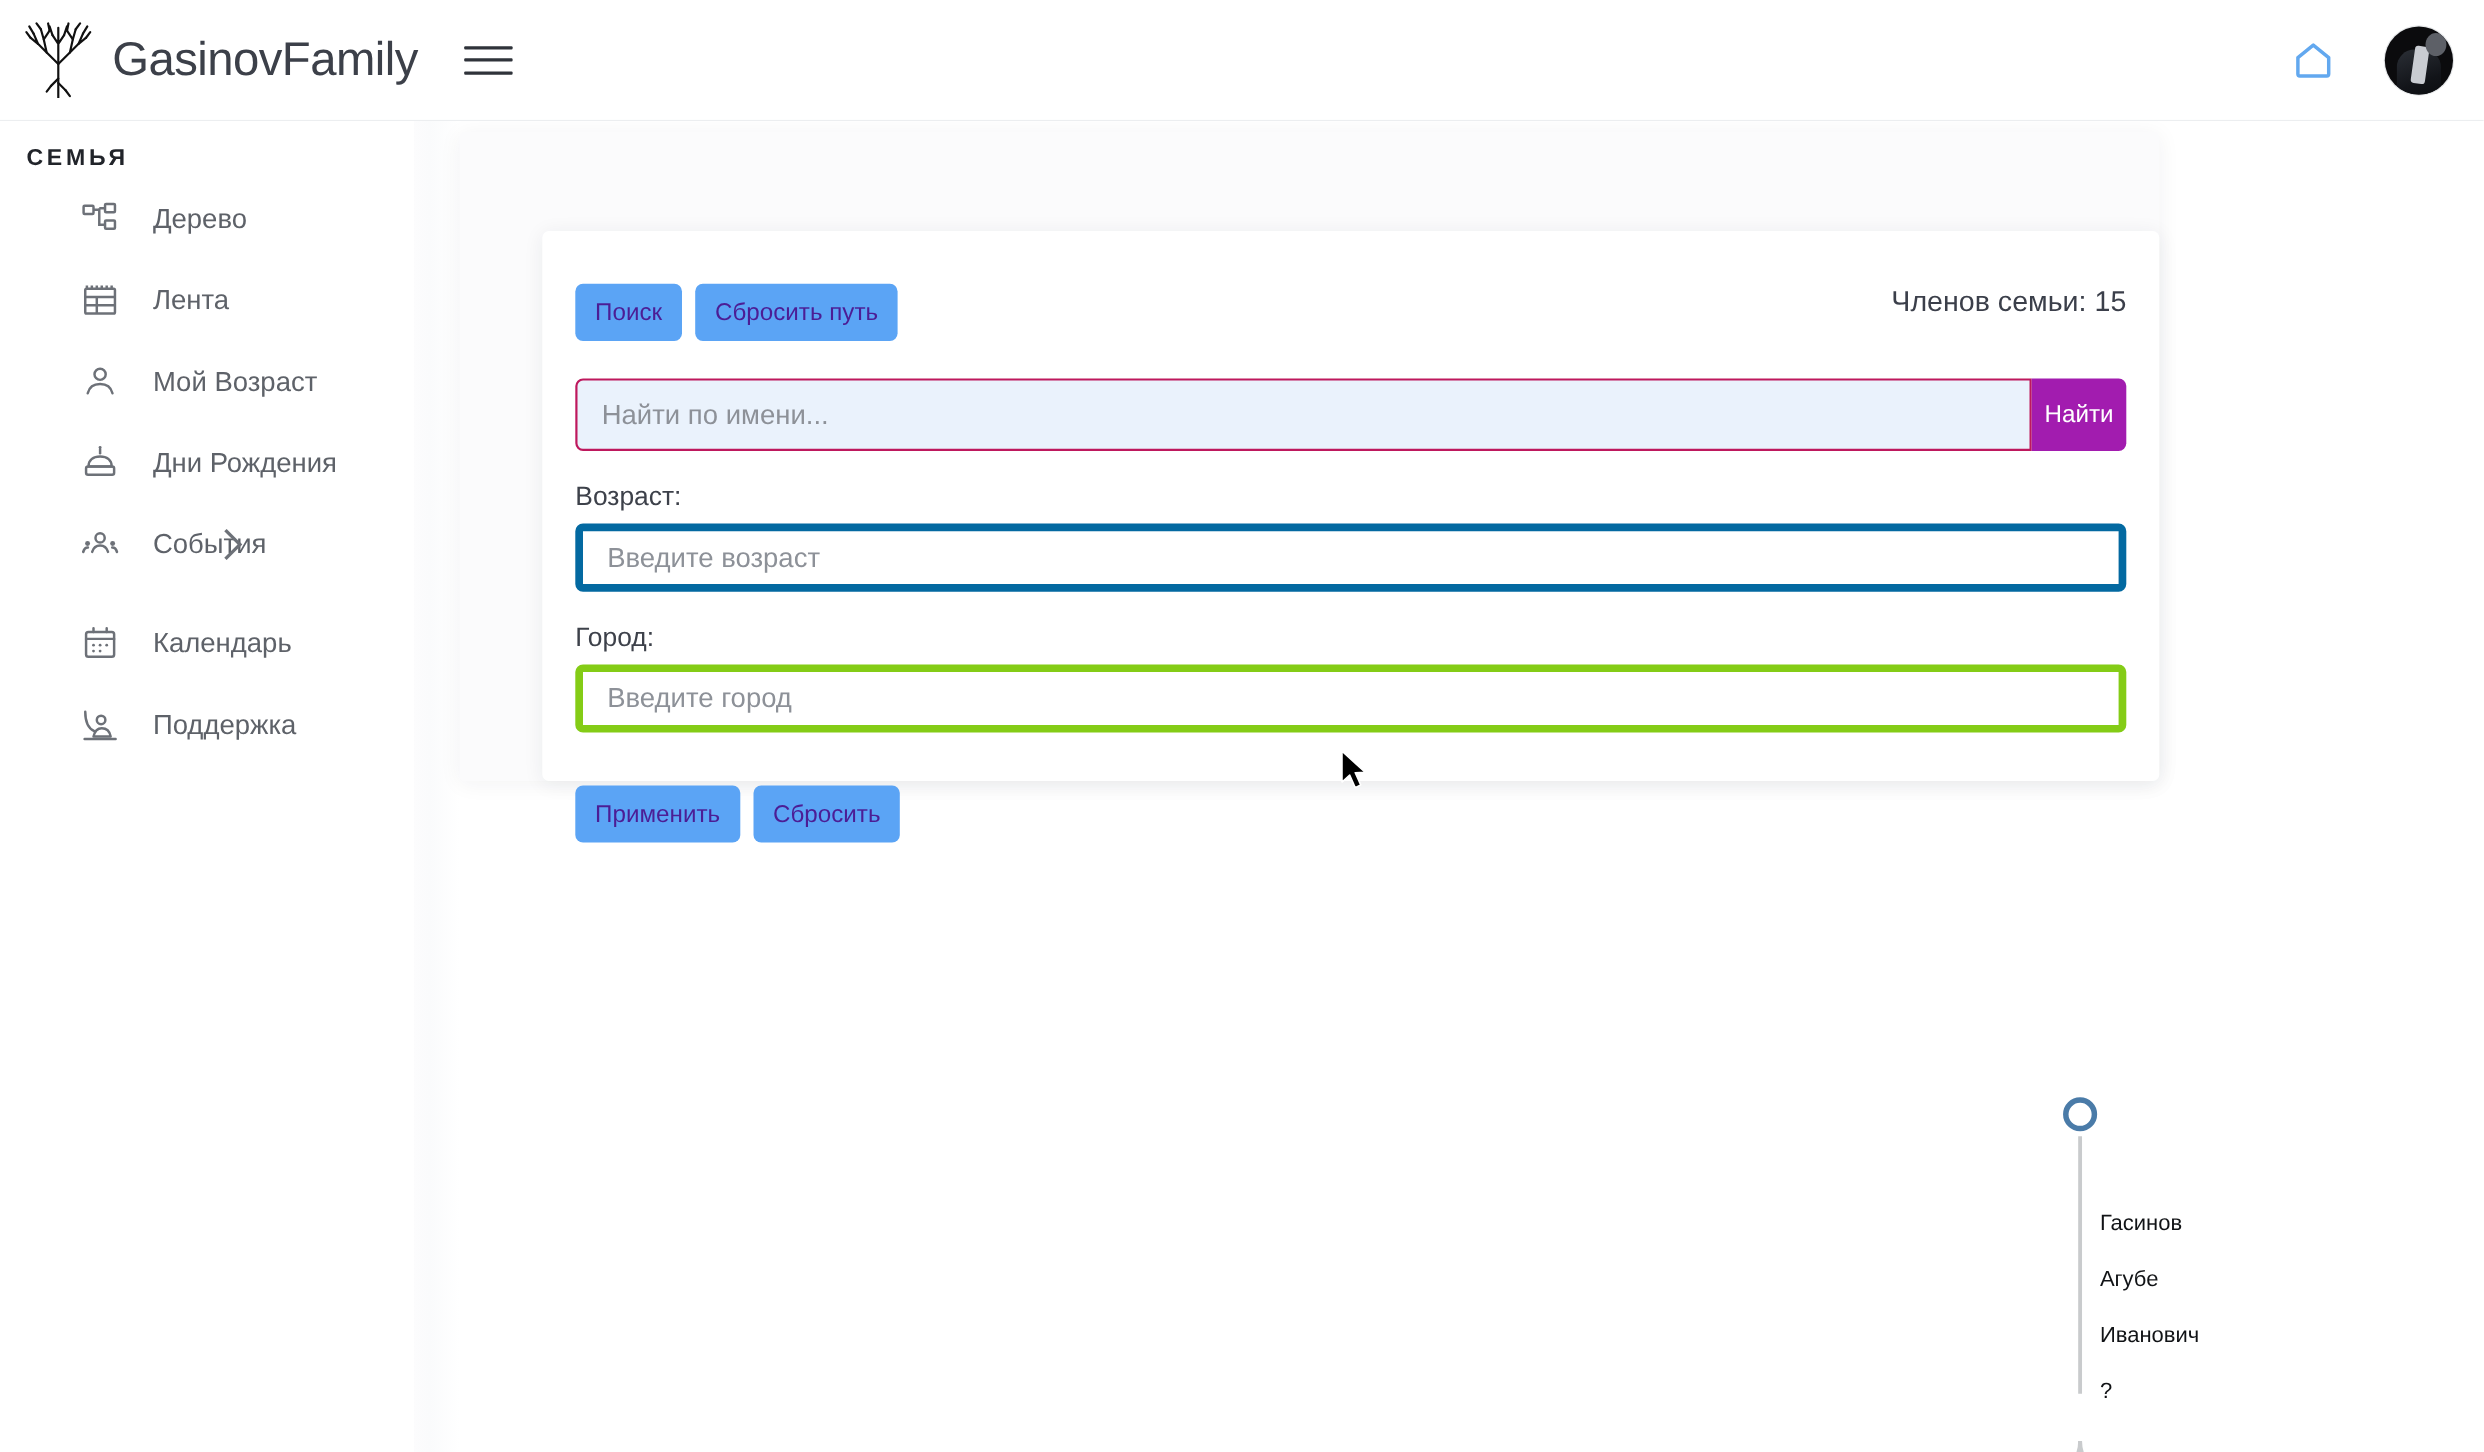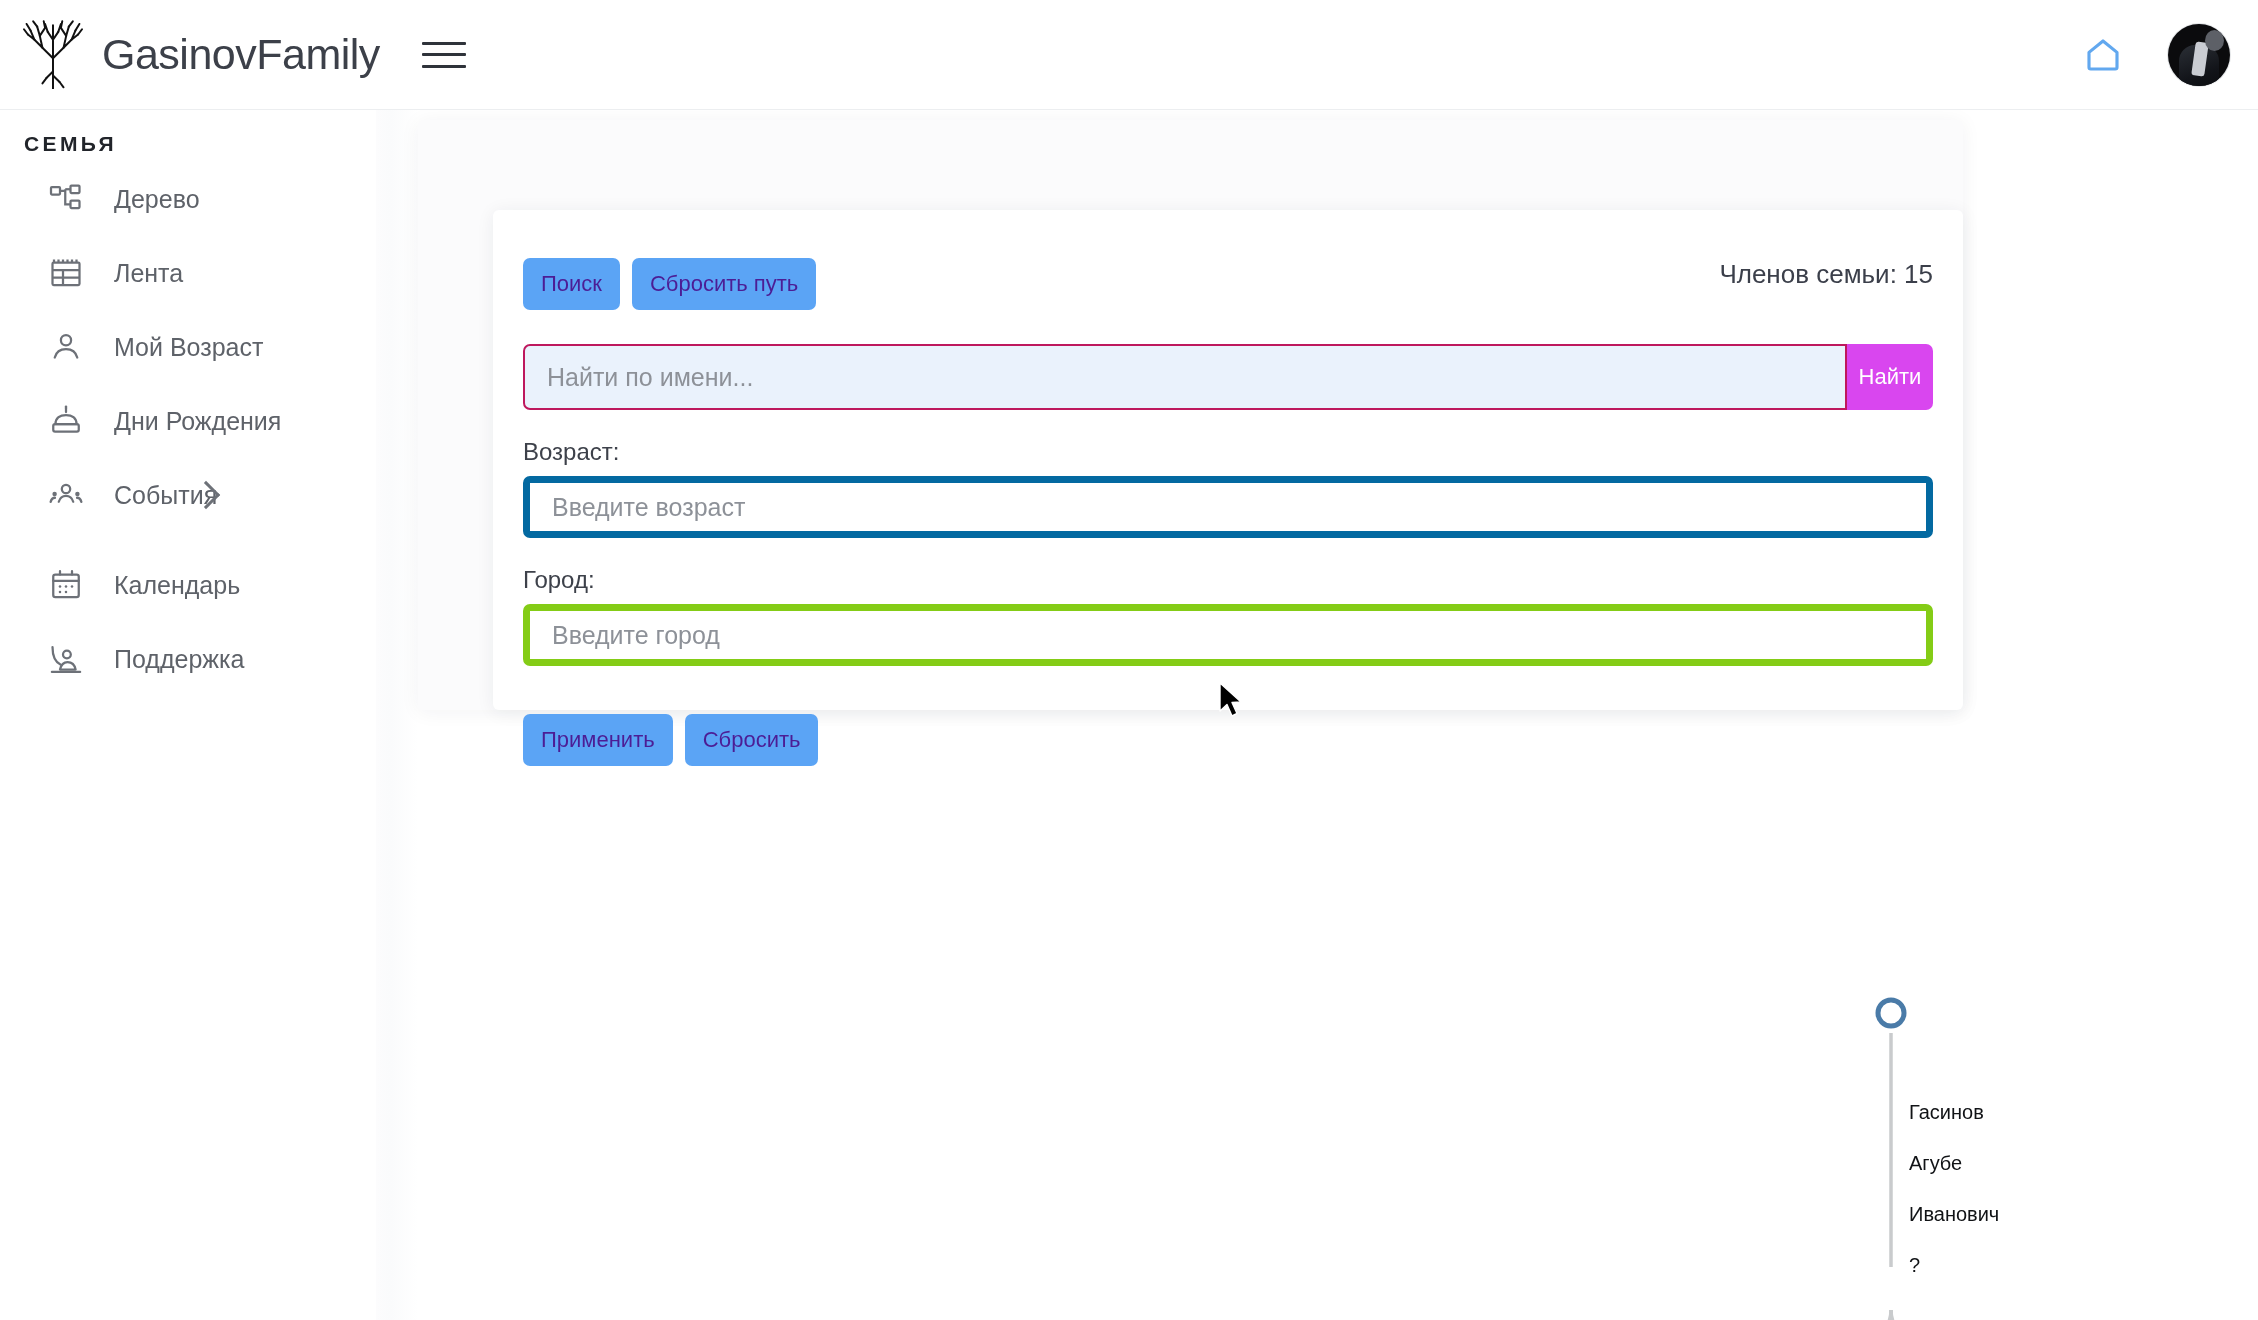--- a/index.html
+++ b/index.html
@@ -59,21 +59,21 @@
   .sidebar {
     position: absolute; top: 110px; left: 0; width: 376px; height: 1210px;
     background: #ffffff; z-index: 30;
   }
   .nav-section-title {
     font-size: 21px; font-weight: 600; letter-spacing: 3.4px;
     color: #21242a; padding: 22px 0 6px 24px; text-transform: uppercase;
   }
   .nav-item {
     display: flex; align-items: center; height: 74px;
-    padding-left: 48px; cursor: pointer; position: relative;
+    padding-left: 48px; cursor: pointer; position: relative; margin-left: 25px;
   }
   .nav-icon {
     width: 36px; height: 36px; flex: 0 0 36px;
     display:flex; align-items:center; justify-content:center;
     color: #6d7178;
   }
   .nav-icon svg { width: 100%; height: 100%; display:block; }
   .nav-label {
     margin-left: 30px; font-size: 25px; color: #5e6269; white-space: nowrap;
   }
@@ -125,21 +125,21 @@
   .search-row { display:flex; margin-top: 34px; }
   .search-input {
     flex: 1; height: 66px; border: 2px solid #be185d;
     background: #eaf2fc; border-radius: 7px 0 0 7px;
     font-size: 25px; color: #4c5059; padding: 0 22px;
     font-family: inherit; outline: none;
   }
   .search-input::placeholder { color: #8d9198; }
   .search-btn {
     width: 86px; height: 66px; border-radius: 0 7px 7px 0;
-    background: #d946ef; color:#fff; border:none; font-size: 22px;
+    background: #a21caf; color:#fff; border:none; font-size: 22px;
     cursor:pointer; font-family: inherit;
   }
   .field-label {
     font-size: 24px; color: #3d414a; margin-top: 28px; margin-bottom: 10px;
   }
   .field-input {
     width: 100%; height: 62px; border-radius: 7px; padding: 0 22px;
     font-size: 25px; color: #4c5059; font-family: inherit; outline: none;
     background: #ffffff;
   }

